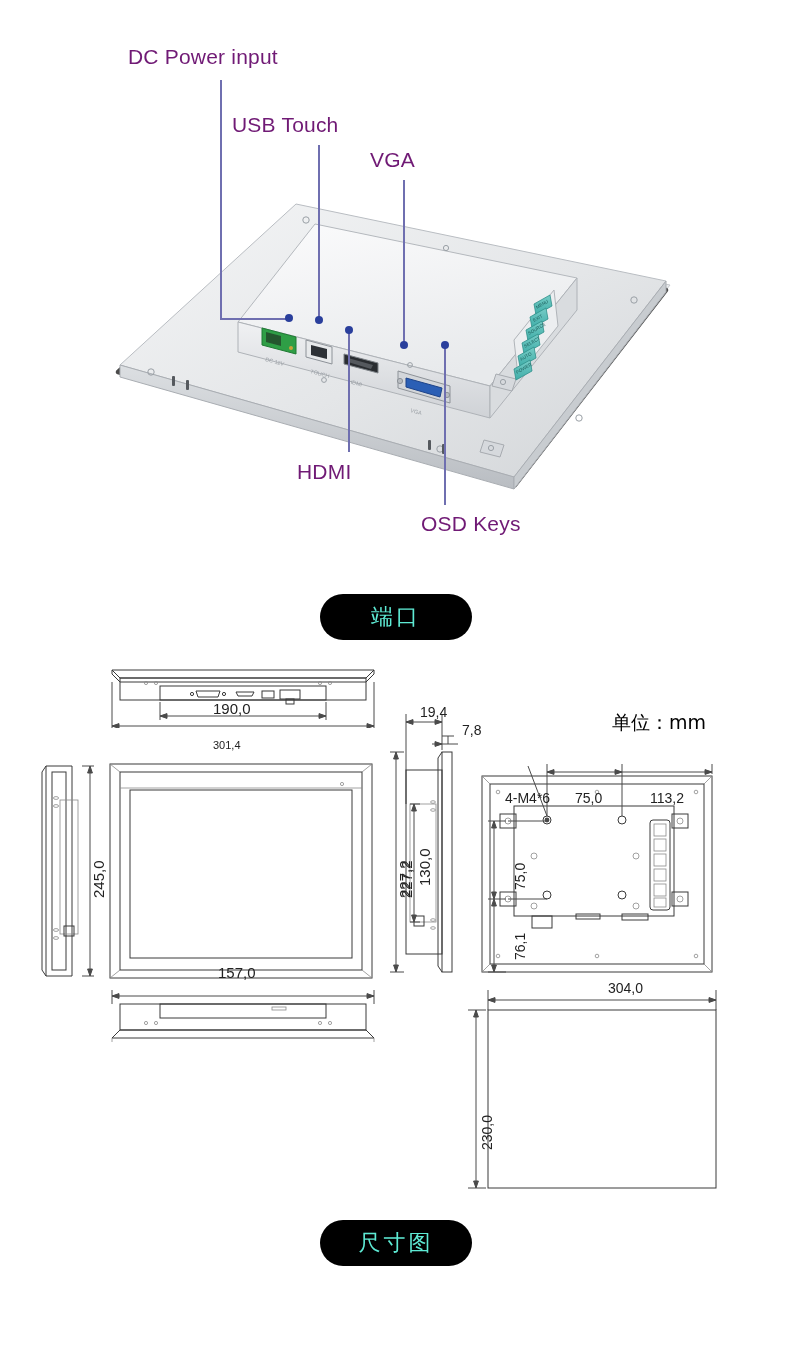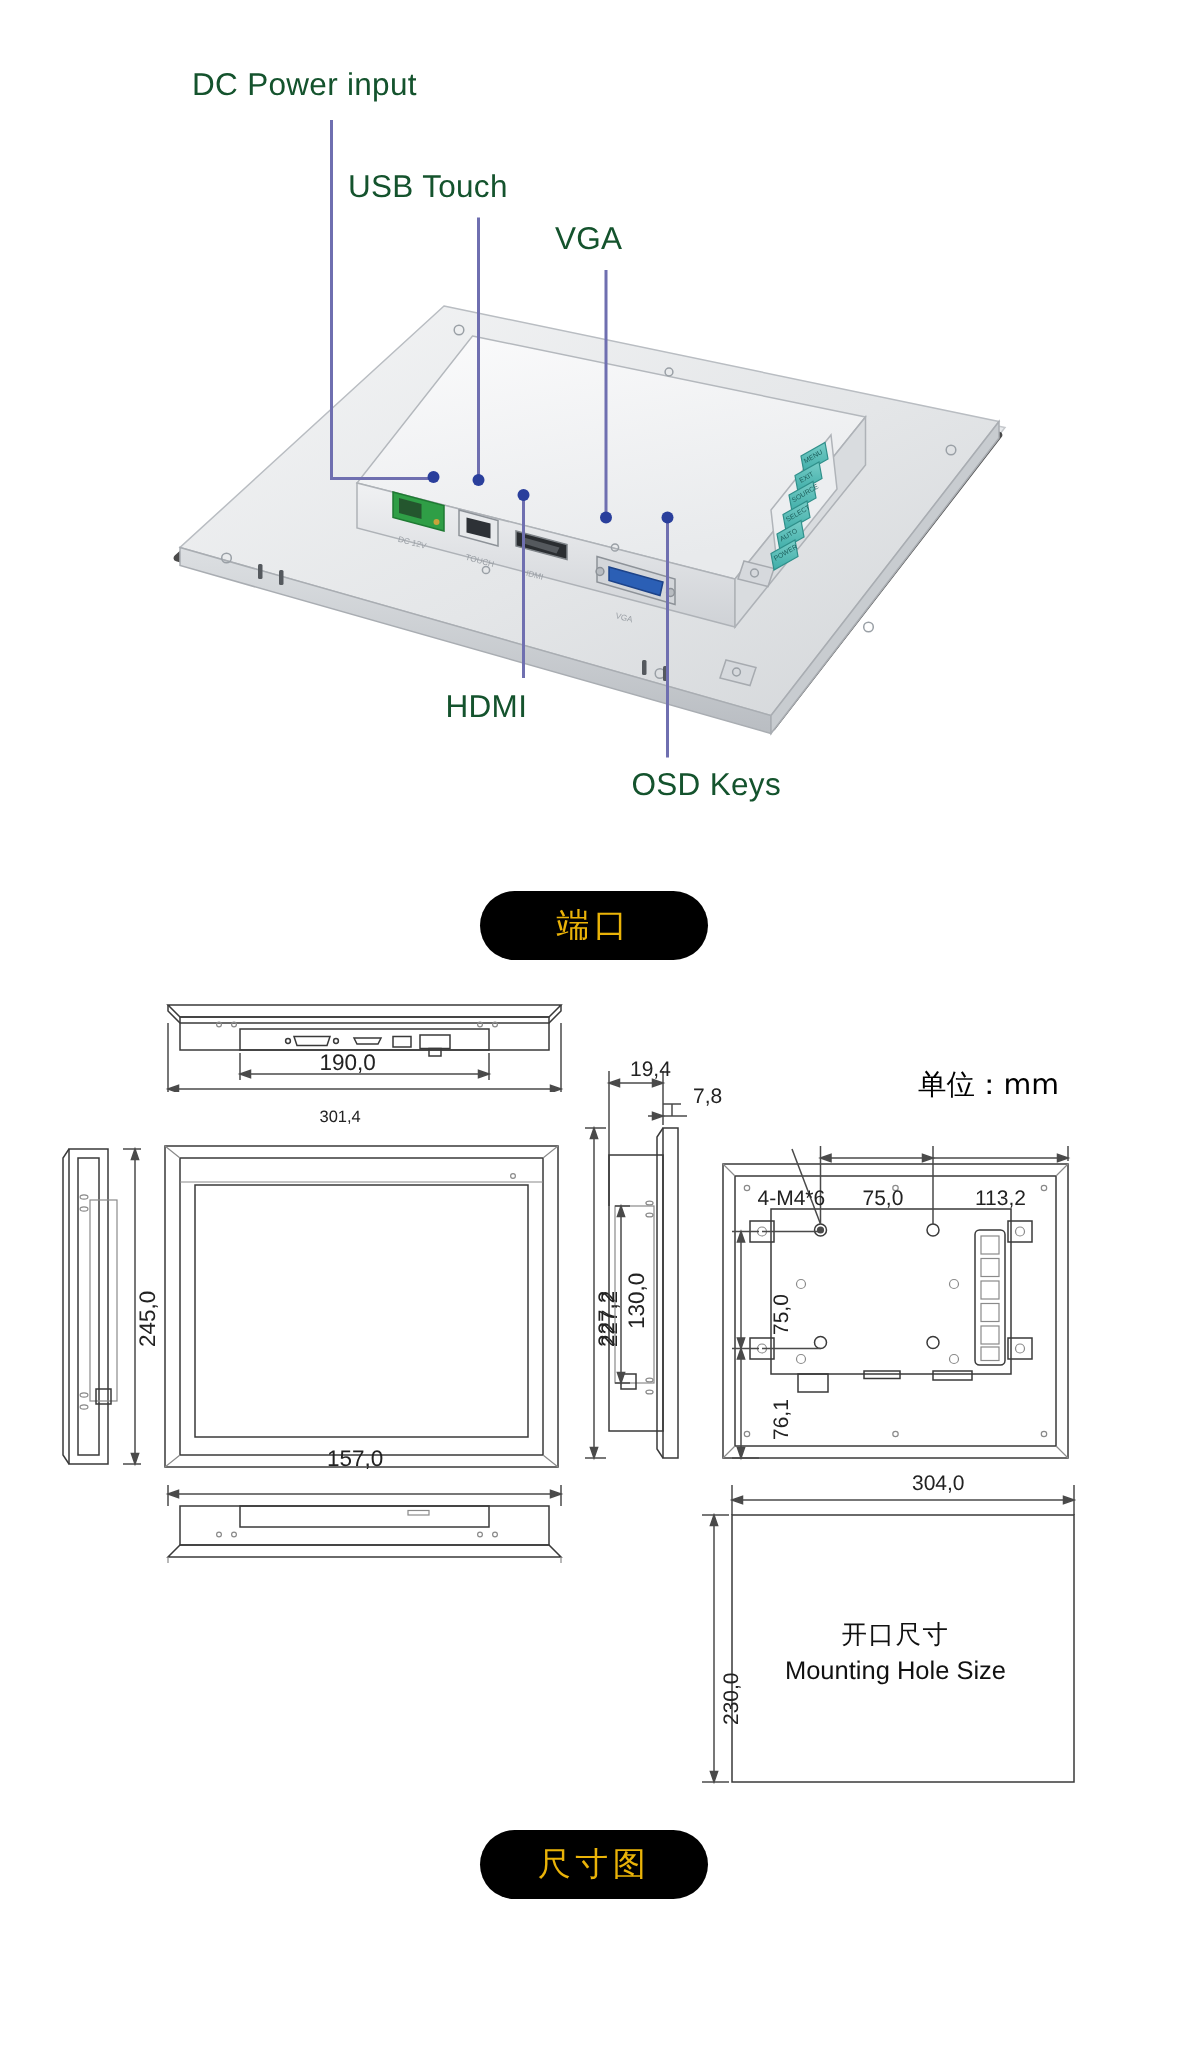--- a/index.html
+++ b/index.html
@@ -4,28 +4,28 @@
 <style>
   html,body{margin:0;padding:0;background:#fff;}
   body{width:790px;height:1368px;position:relative;overflow:hidden;
        font-family:"Liberation Sans","DejaVu Sans",sans-serif;color:#111;}
 
   .abs{position:absolute;}
 
   
   #photo-section{position:absolute;left:0;top:0;width:790px;height:560px;}
 
-  .callout-label{position:absolute;font-size:21px;color:#14532d;white-space:nowrap;
+  .callout-label{position:absolute;font-size:21px;color:#701a75;white-space:nowrap;
                  letter-spacing:.2px;}
   .leader{position:absolute;background:#6f6fb0;}
 
   
   .badge{position:absolute;background:#000;border-radius:26px;
          display:flex;align-items:center;justify-content:center;}
-  .badge span{color:#eab308;font-size:22px;letter-spacing:3px;
+  .badge span{color:#5eead4;font-size:22px;letter-spacing:3px;
               font-family:"DejaVu Sans","Liberation Sans",sans-serif;}
 
   
   #dim-section{position:absolute;left:0;top:650px;width:790px;height:560px;}
 
   .dimtext{position:absolute;font-size:13px;color:#222;white-space:nowrap;
            font-family:"Liberation Sans",sans-serif;}
   .dimtext.vert{transform-origin:0 0;transform:rotate(-90deg);}
   .unit-label{position:absolute;font-size:19px;color:#000000;white-space:nowrap;
               font-family:"DejaVu Sans","Liberation Sans",sans-serif;}
@@ -475,21 +475,17 @@
       <line x1="2" y1="22" x2="20" y2="22"></line>
       <line x1="2" y1="200" x2="20" y2="200"></line>
       <line x1="10" y1="22" x2="10" y2="200"></line>
       <path d="M10 22 l-2.4 7 h4.8 Z" fill="#4a4a4a"></path>
       <path d="M10 200 l-2.4 -7 h4.8 Z" fill="#4a4a4a"></path>
     </g>
   </svg>
   <div class="dimtext" style="left:608px;top:330px;font-size:14px;">304,0</div>
   <div class="dimtext vert" style="left:479px;top:500px;font-size:14px;">230,0</div>
 
-  <div class="mh-label" style="left:522px;top:428px;width:150px;">
-    <span class="cn">开口尺寸</span>
-    <span class="en">Mounting Hole Size</span>
-  </div>
 </div>
 
 <div class="badge" style="left:320px;top:1220px;width:152px;height:46px;">
   <span>尺寸图</span>
 </div>
 
 </body></html>

